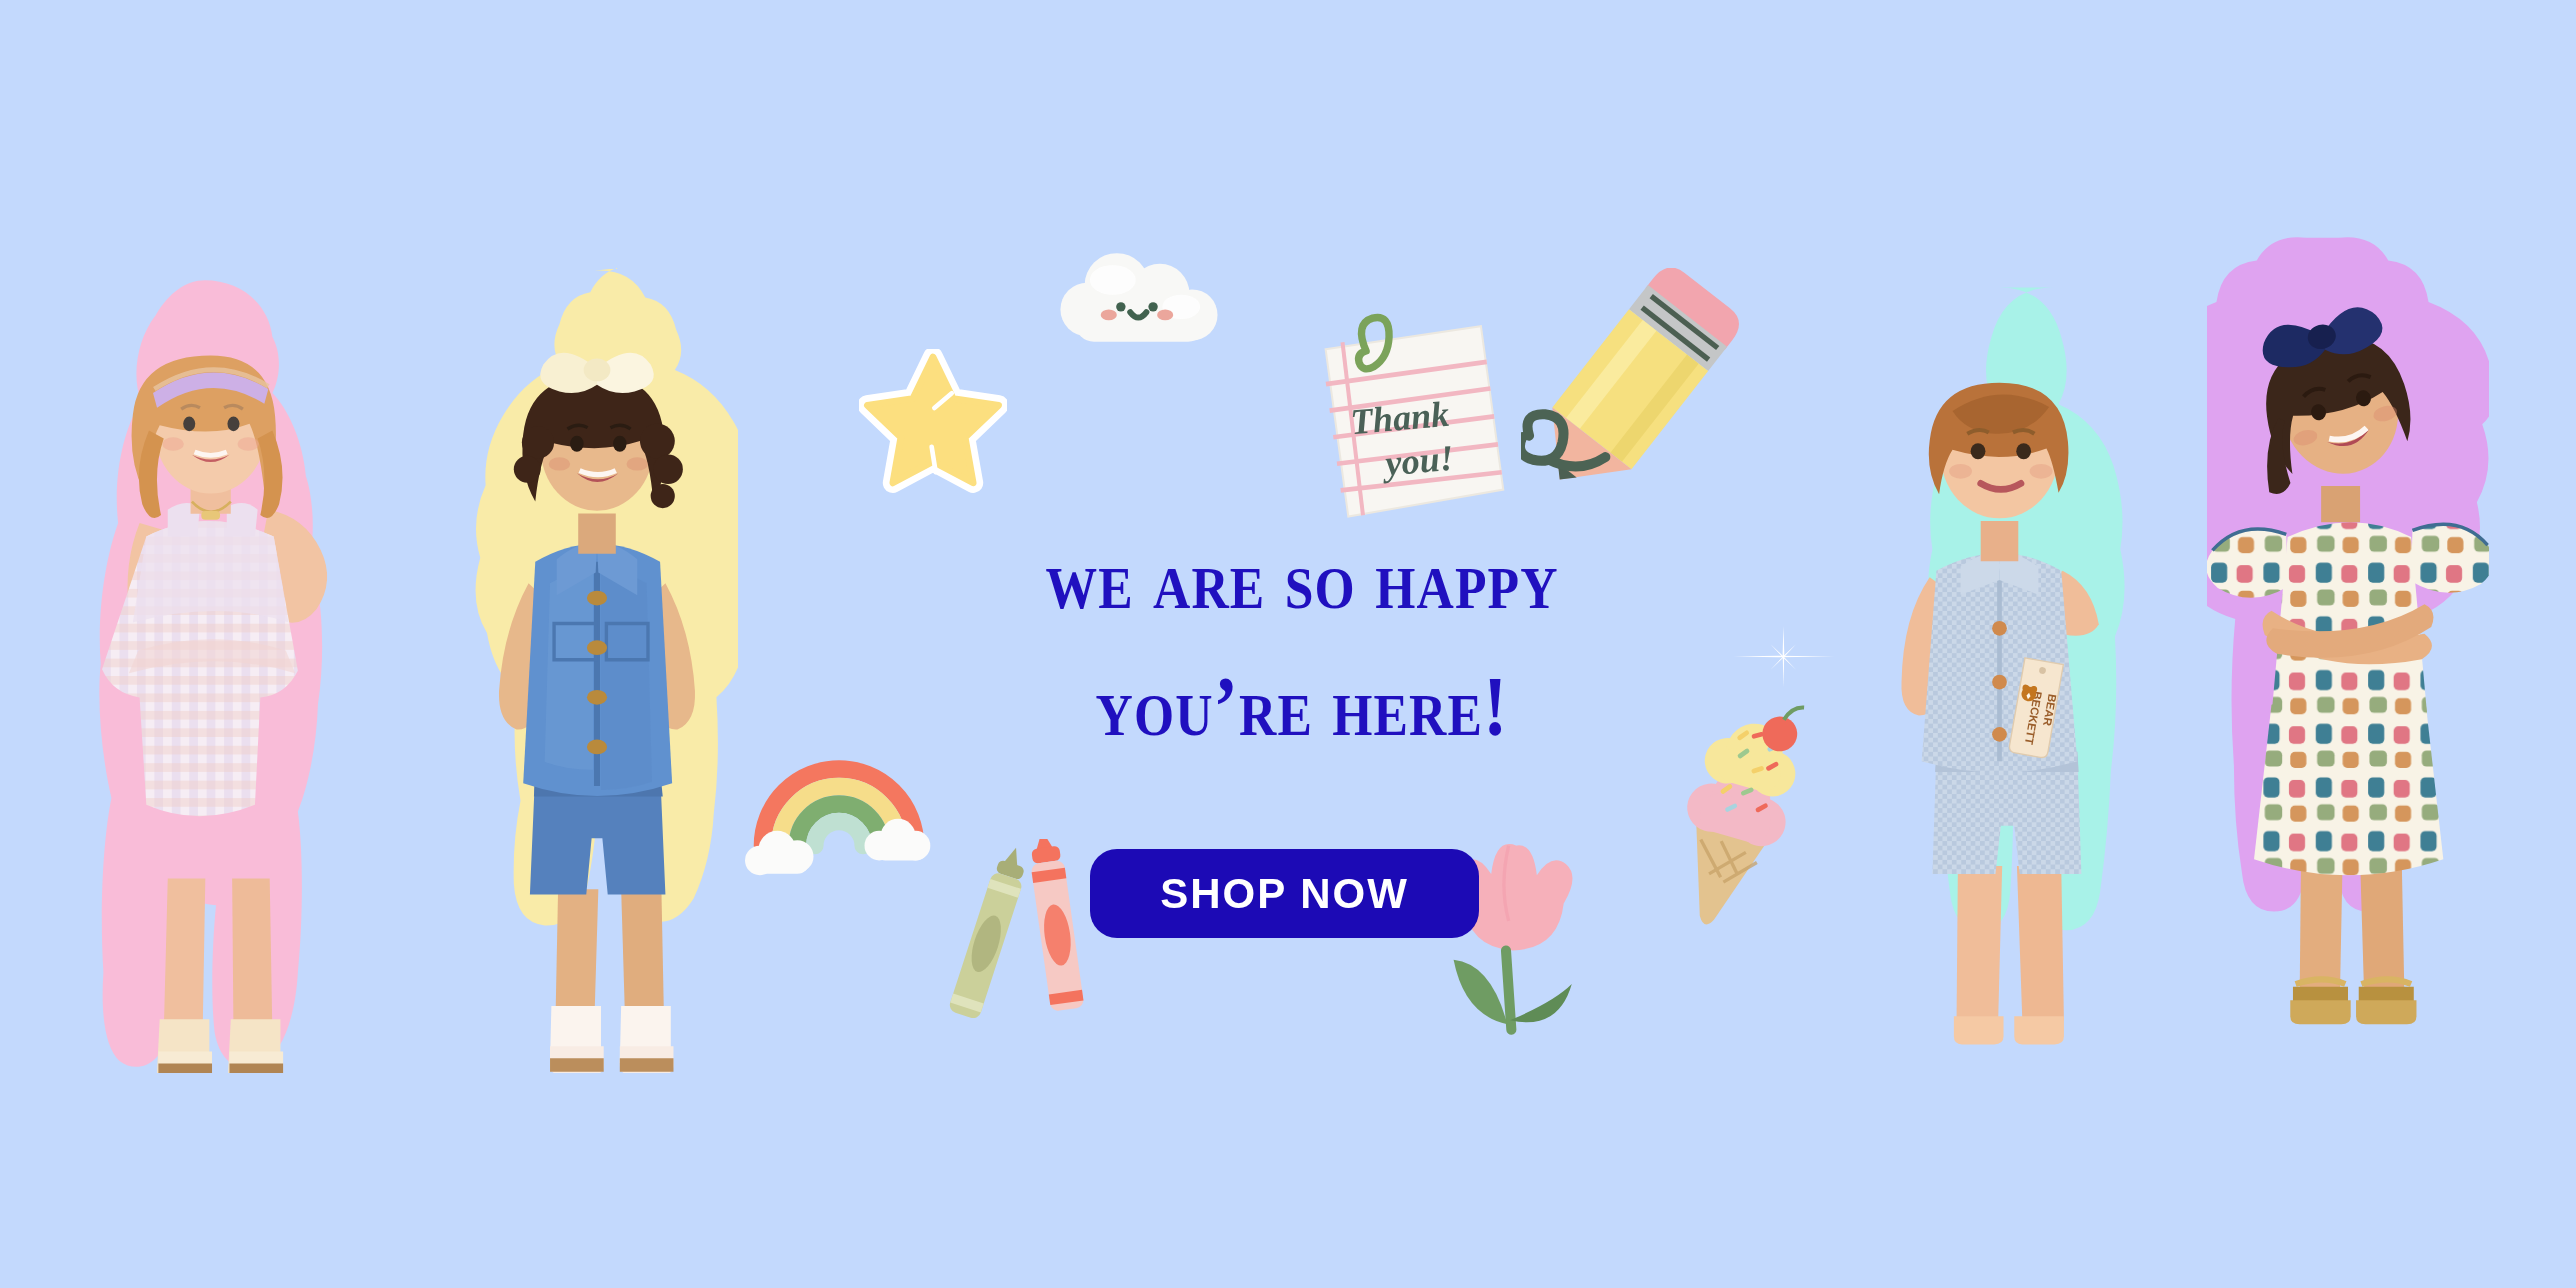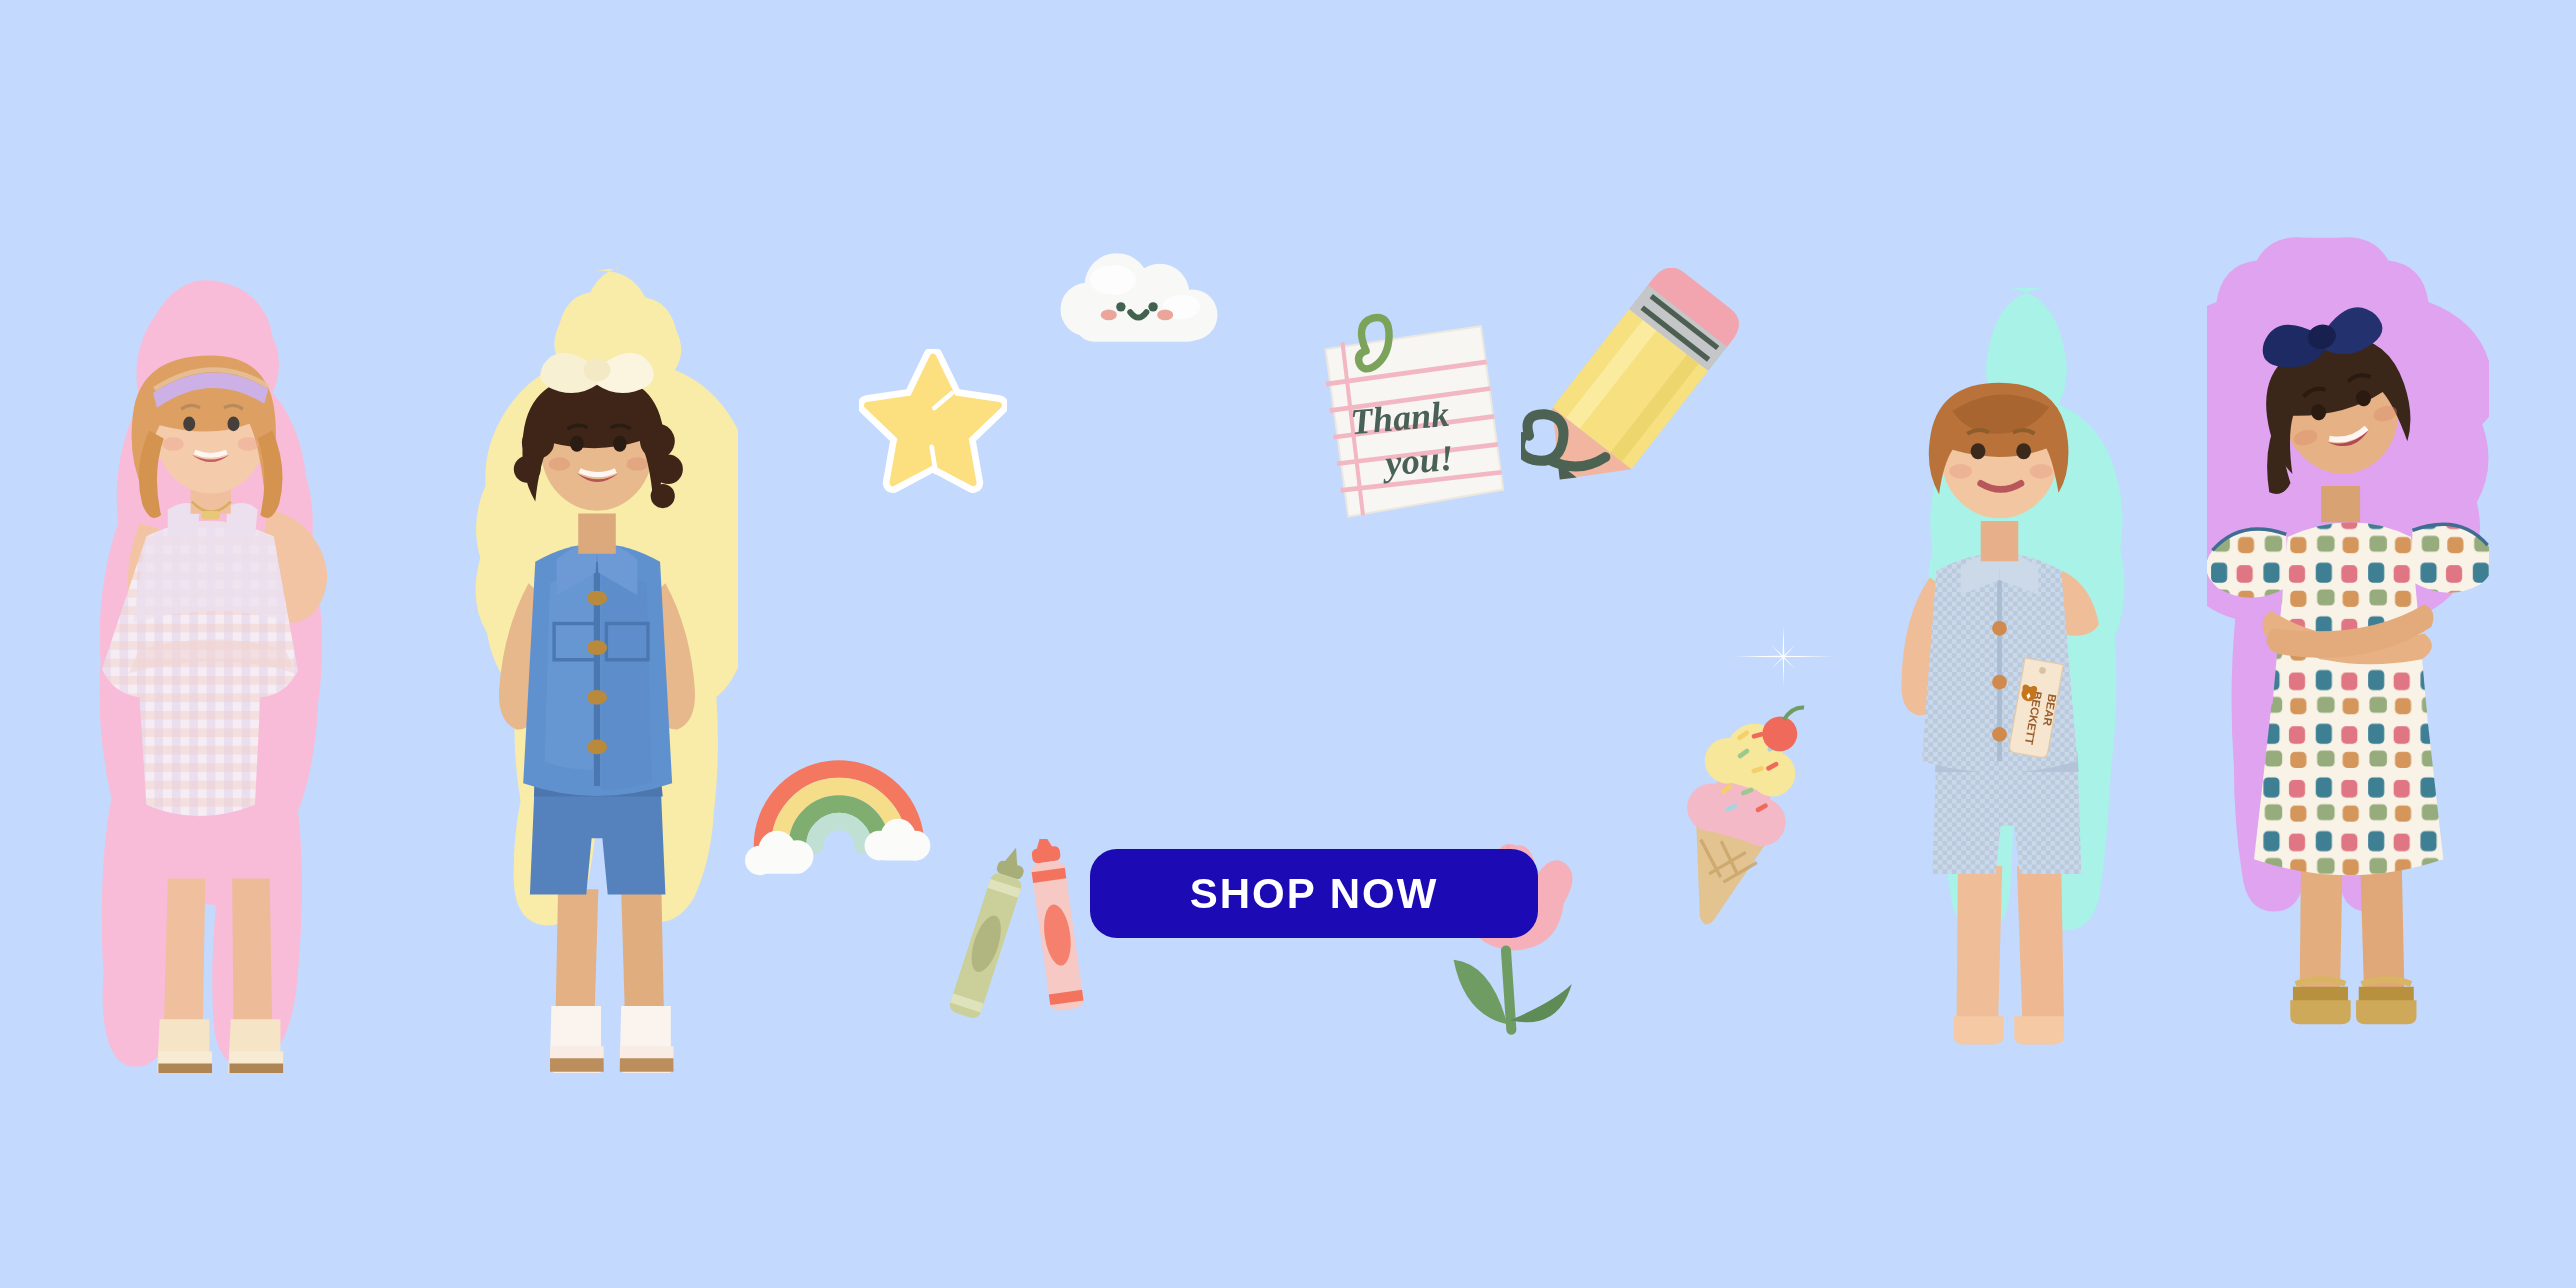--- a/index.html
+++ b/index.html
@@ -33,21 +33,21 @@
     transform:scaleX(.86);
     transform-origin:50% 50%;
     white-space:nowrap;
   }
   #headline-line-1{font-size:85px;}
   #headline-line-2{font-size:85px;margin-top:42px;}
 
   
   #shop-now-button{
     position:absolute;left:1090px;top:849px;
-    width:448px;height:89px;
+    width:389px;height:89px;
     background:#1c0ab5;border:none;border-radius:27px;
     color:#ffffff;
     font-family:"Liberation Sans", sans-serif;
     font-size:42px;font-weight:700;letter-spacing:2px;
     cursor:pointer;z-index:55;
     display:flex;align-items:center;justify-content:center;
   }
 
   
   #sparkle{z-index:41;left:1750px;top:623px;width:67px;height:67px;}
@@ -539,17 +539,21 @@
     </svg>
   </div>
 
   <div class="abs" id="sparkle">
     <span class="sp h"></span>
     <span class="sp v"></span>
     <span class="sp d1"></span>
     <span class="sp d2"></span>
   </div>
 
+  <div id="headline-block">
+    <div class="headline-line" id="headline-line-1">We are so happy</div>
+    <div class="headline-line" id="headline-line-2">You’re here!</div>
+  </div>
 
   <button id="shop-now-button">SHOP NOW</button>
 
 </div>
 
 
 </body></html>

